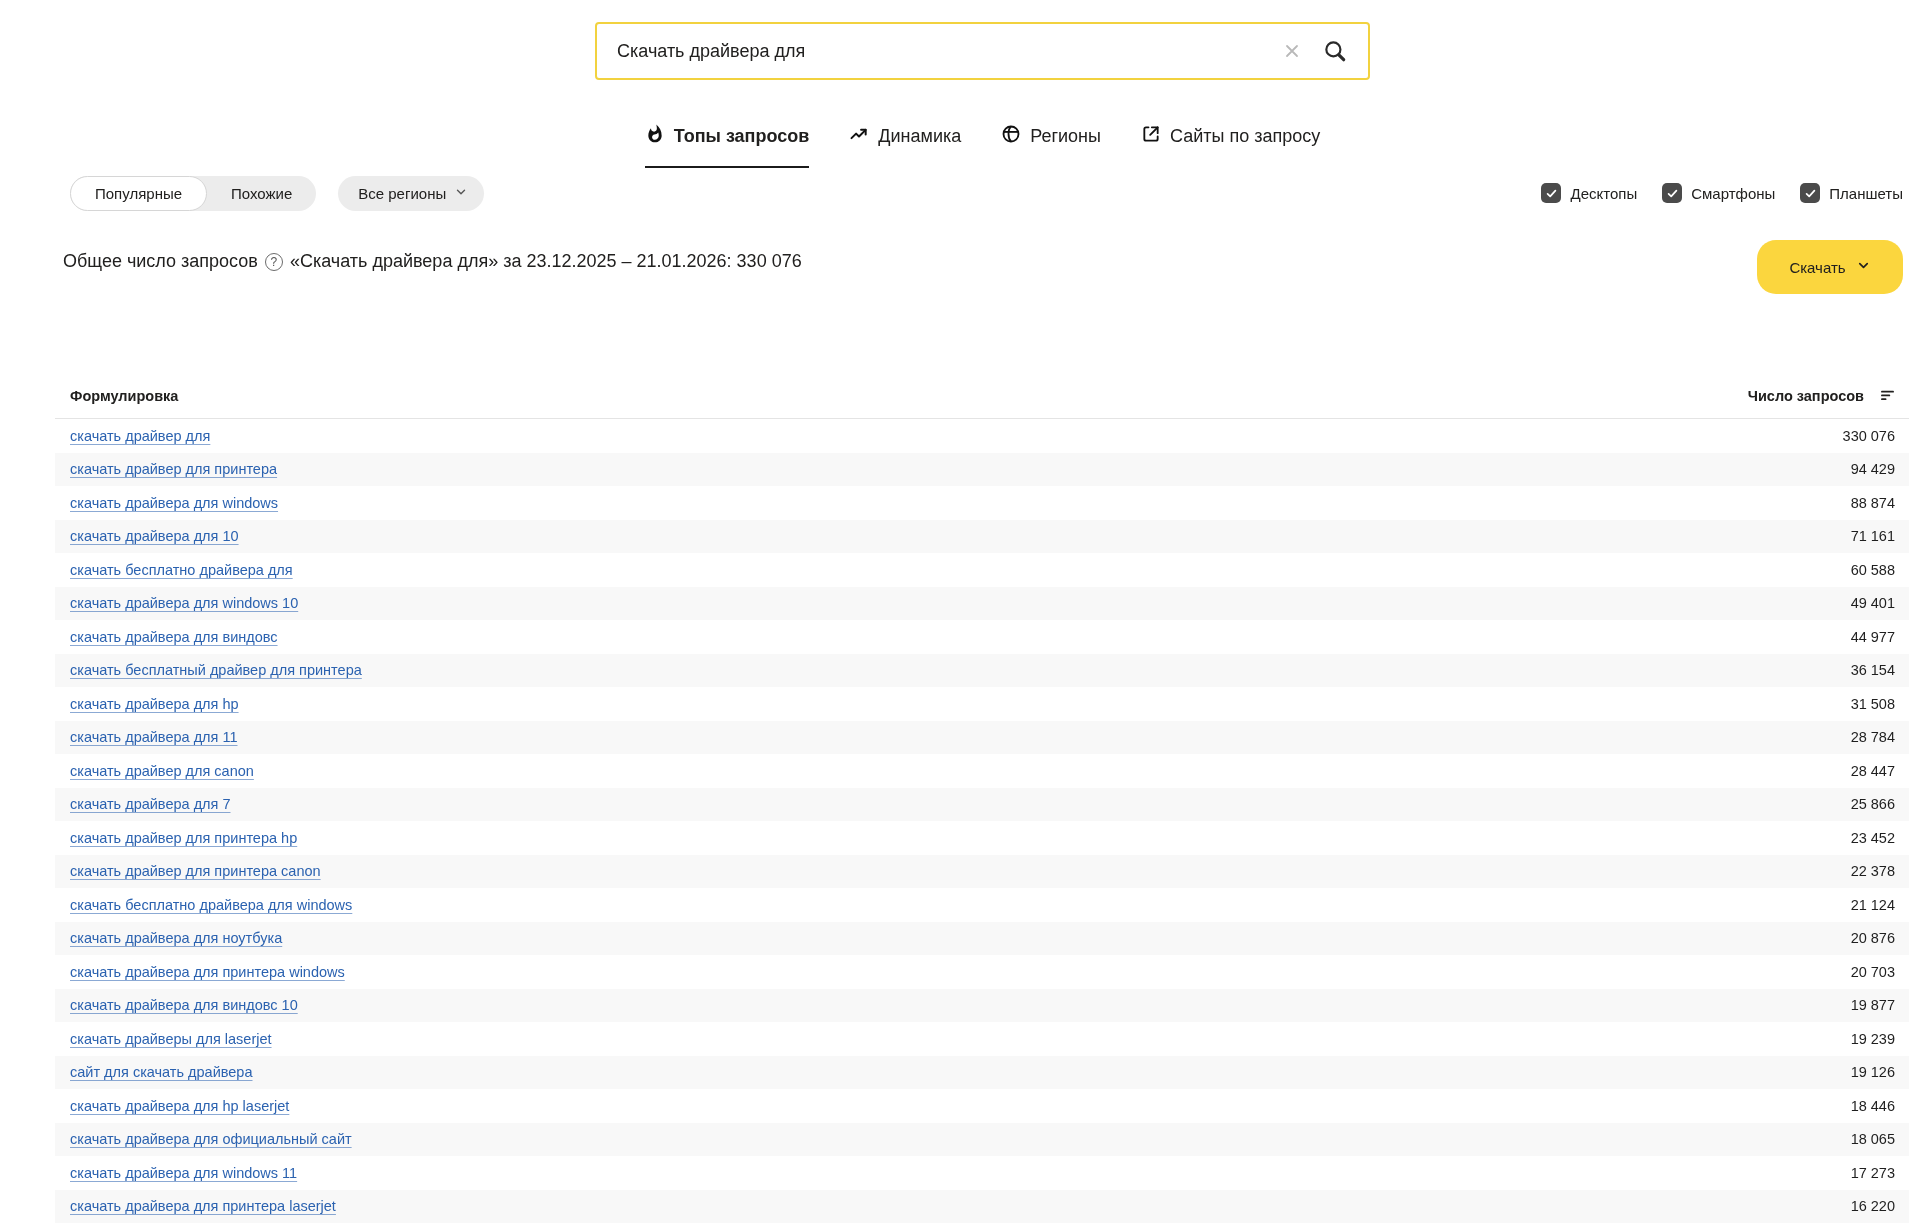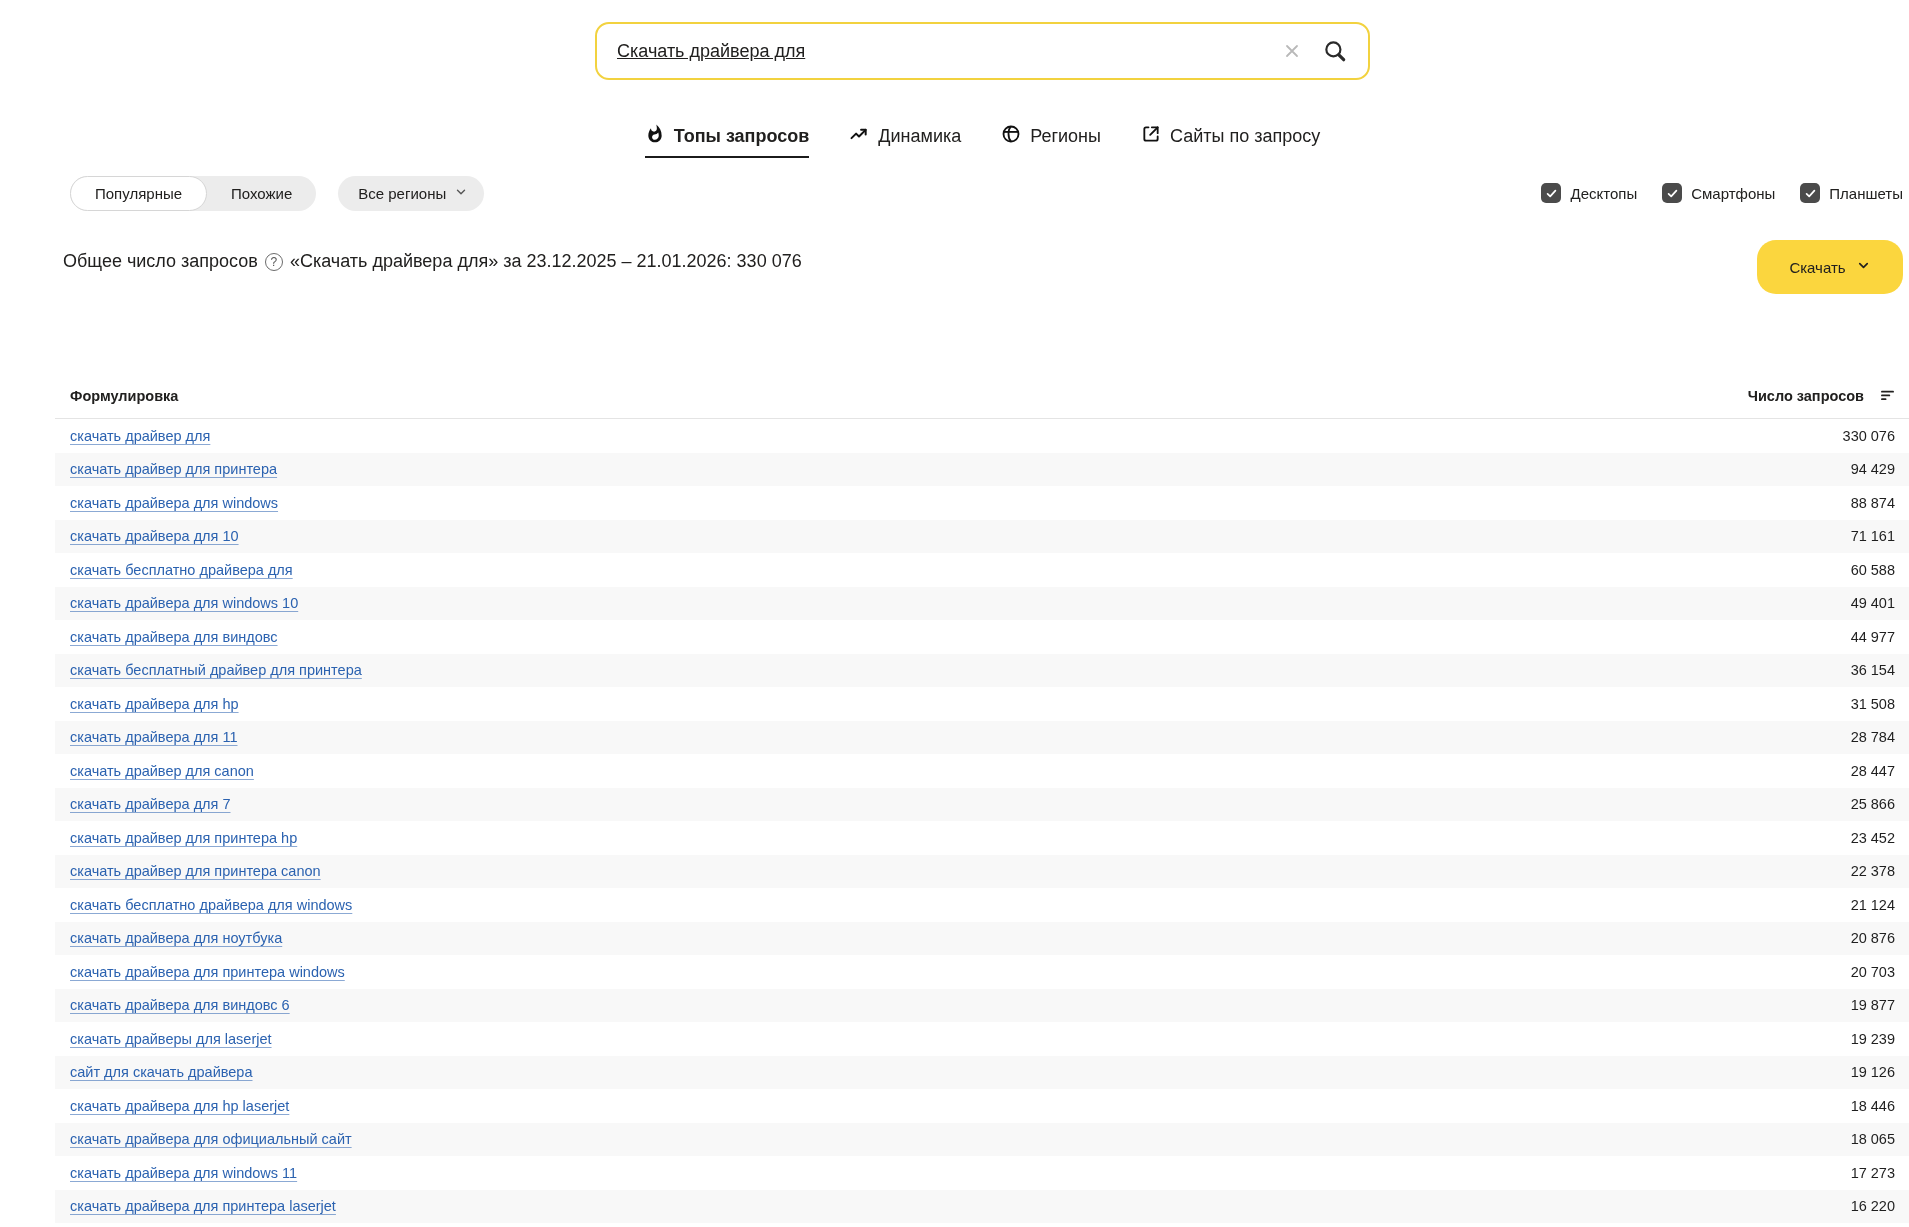--- a/index.html
+++ b/index.html
@@ -4,37 +4,37 @@
 <style>
   * { margin:0; padding:0; box-sizing:border-box; }
   html,body { background:#fff; }
   body {
     width:1909px; height:1227px; position:relative; overflow:hidden;
     font-family:"Liberation Sans","DejaVu Sans",sans-serif; color:#21201f;
   }
   
   .search-bar {
     position:absolute; left:595px; top:22px; width:775px; height:58px;
-    border:2px solid #f2d23f; border-radius:14px;
-    display:flex; align-items:center; background:#fff;text-decoration:underline;
+    border:2px solid #f2d23f; border-radius:4px;
+    display:flex; align-items:center; background:#fff;
   }
   .search-input {
     flex:1; border:none; outline:none; background:transparent;
     font-family:inherit; font-size:18px; color:#21201f; padding-left:20px;
   }
   .clear-btn { display:flex; align-items:center; margin-right:20px; cursor:pointer; }
   .search-btn { display:flex; align-items:center; margin-right:20px; cursor:pointer; }
   
   .tabs {
     position:absolute; left:595px; top:124px; width:775px;
     display:flex; justify-content:center; gap:40px;
   }
   .tab {
     display:flex; align-items:center; gap:9px; font-size:18px;
-    padding-bottom:7px; cursor:pointer; border-bottom:2px solid transparent;
+    padding-bottom:17px; cursor:pointer; border-bottom:2px solid transparent;
     white-space:nowrap;
   }
   .tab.active { border-bottom-color:#1b1b1b; font-weight:700; }
   .tab svg { flex:0 0 auto; }
   
   .filter-row { position:absolute; left:70px; top:176px; display:flex; gap:22px; }
   .segmented { background:#ececec; border-radius:18px; display:flex; height:35px; }
   .segment {
     display:flex; align-items:center; padding:0 24px; font-size:15px;
     border-radius:18px; cursor:pointer; height:35px;
@@ -299,21 +299,21 @@
         <span class="q-link">скачать драйвера для ноутбука</span>
         <span class="count">20 876</span>
       </div>
 
       <div class="t-row">
         <span class="q-link">скачать драйвера для принтера windows</span>
         <span class="count">20 703</span>
       </div>
 
       <div class="t-row alt">
-        <span class="q-link">скачать драйвера для виндовс 6</span>
+        <span class="q-link">скачать драйвера для виндовс 10</span>
         <span class="count">19 877</span>
       </div>
 
       <div class="t-row">
         <span class="q-link">скачать драйверы для laserjet</span>
         <span class="count">19 239</span>
       </div>
 
       <div class="t-row alt">
         <span class="q-link">сайт для скачать драйвера</span>

